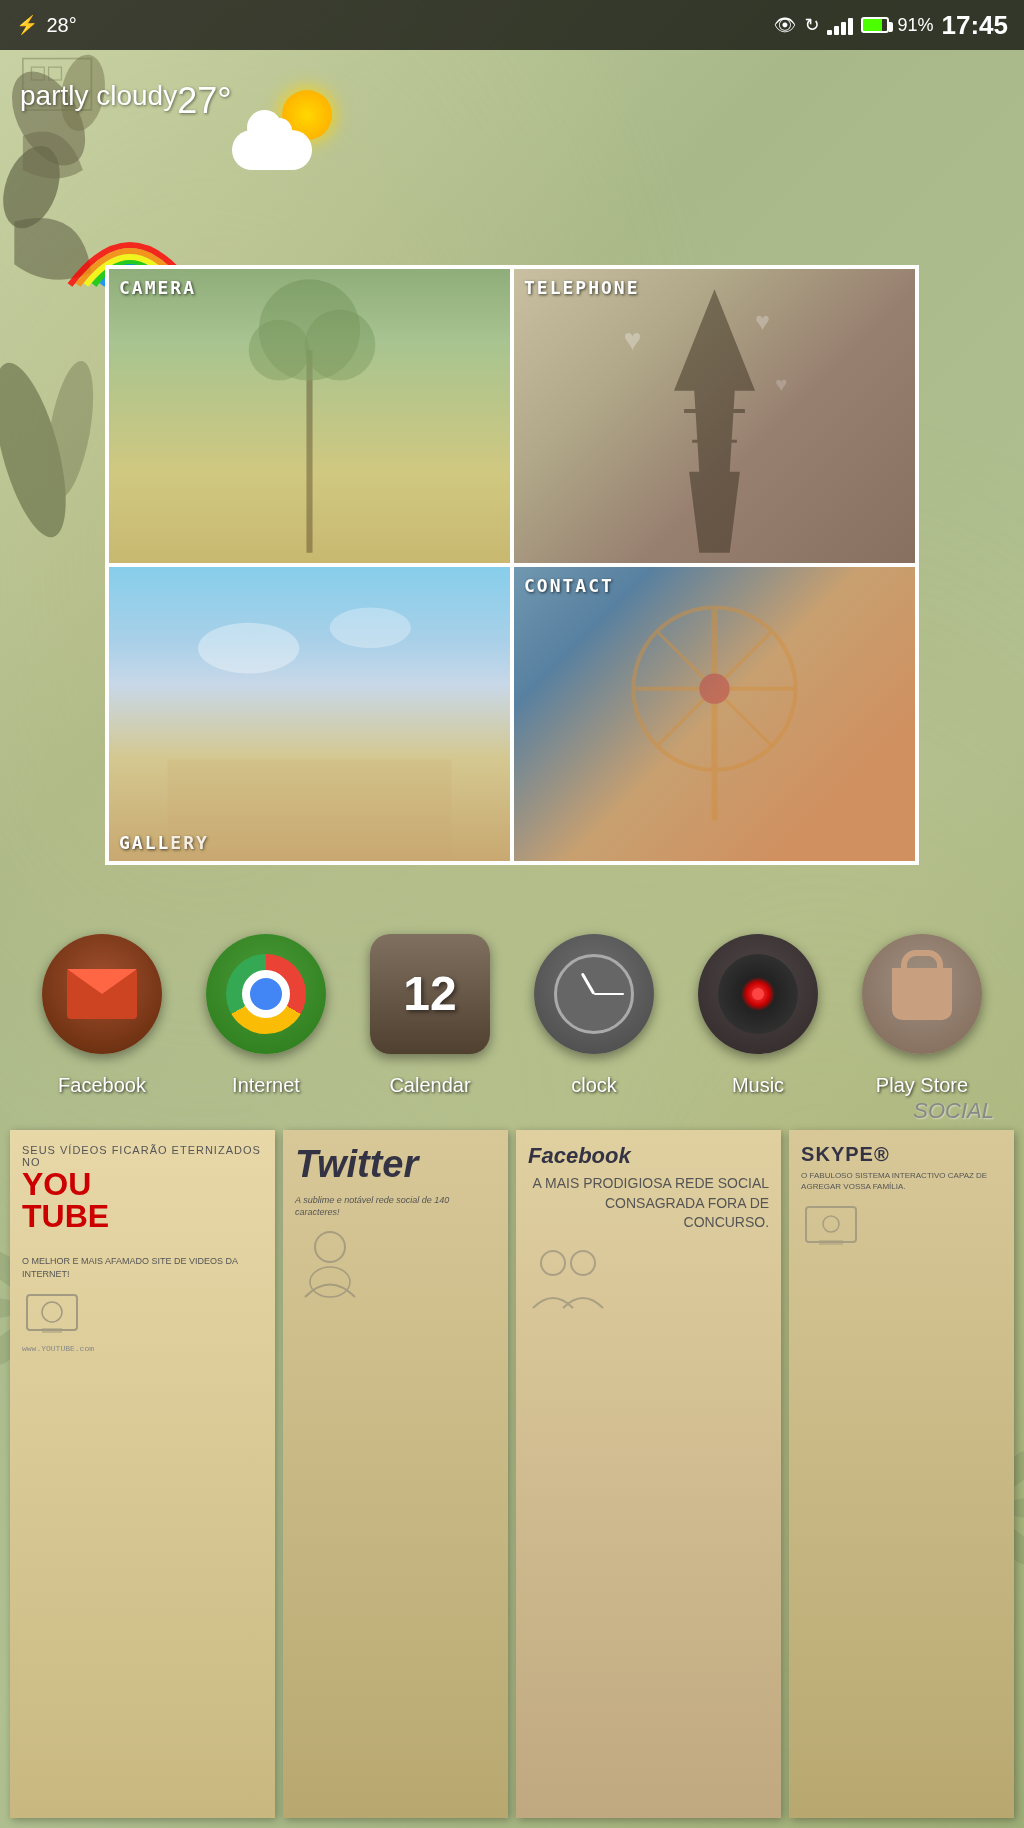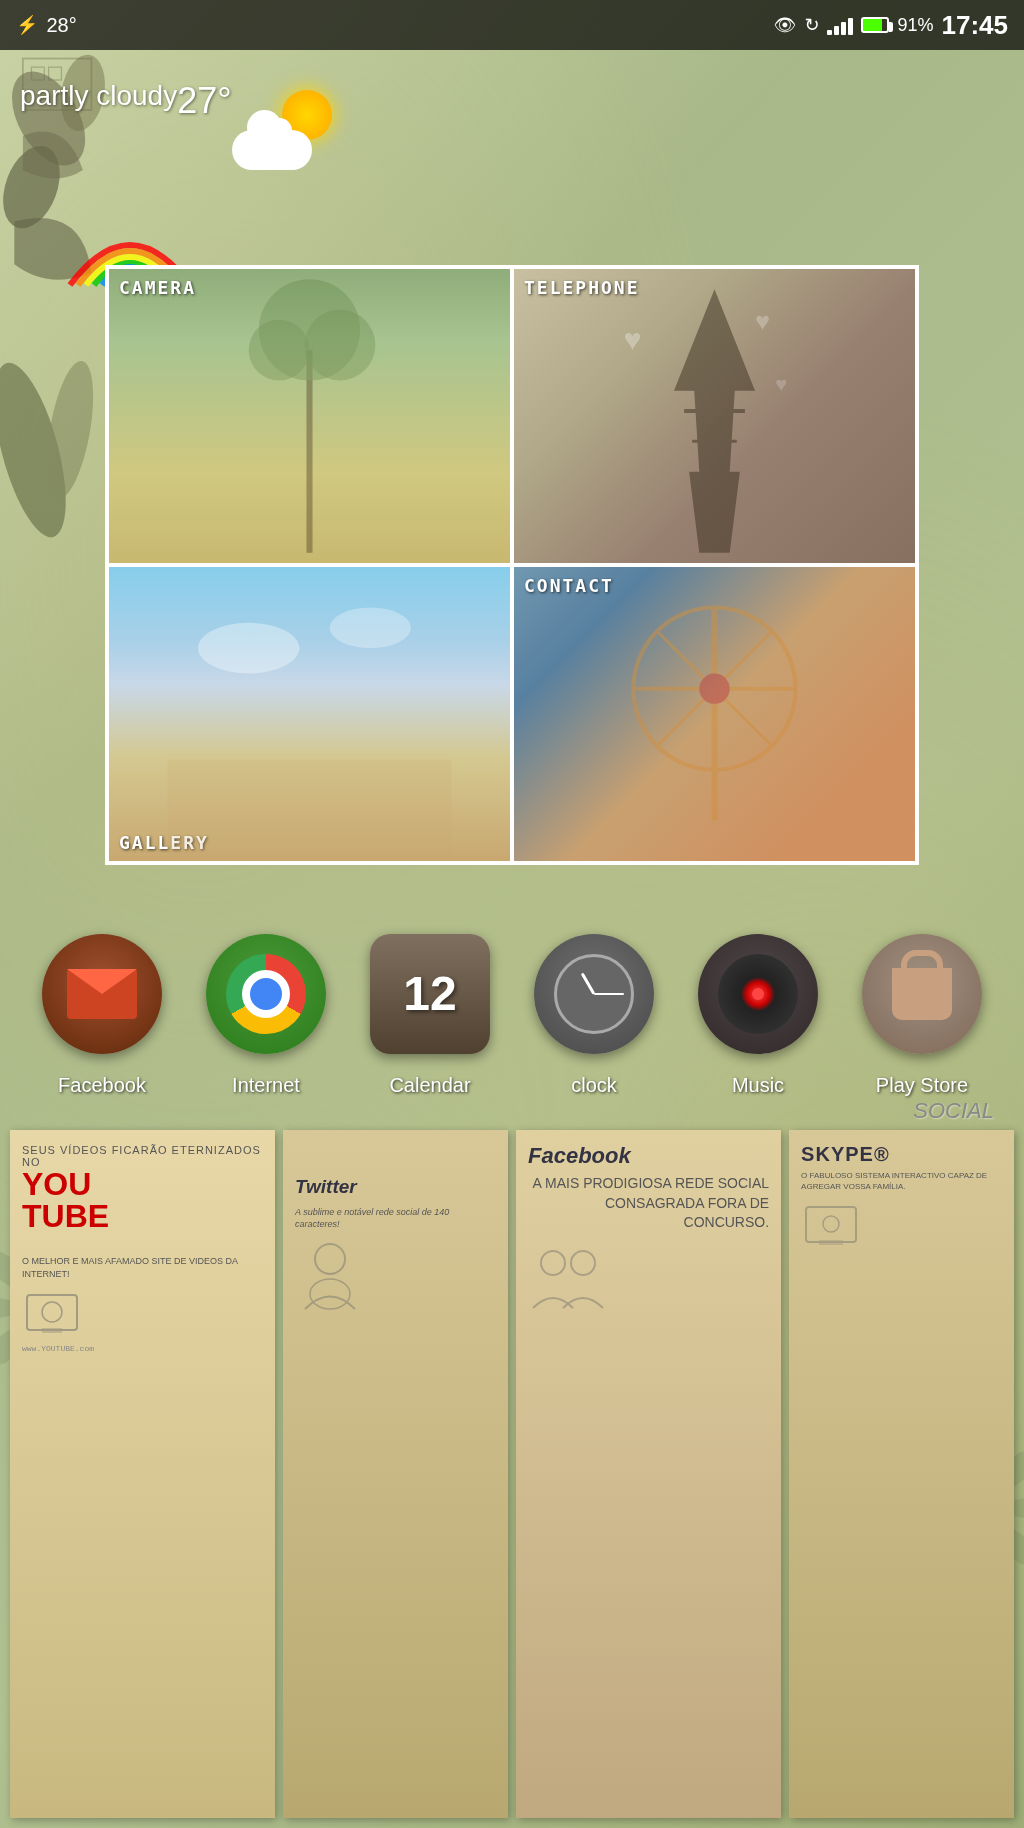--- a/index.html
+++ b/index.html
@@ -749,21 +749,21 @@
       
       <svg width="60" height="45" viewBox="0 0 60 45" style="margin-top:10px; opacity:0.5;">
         <rect x="5" y="5" width="50" height="35" rx="3" fill="none" stroke="#666" stroke-width="2"></rect>
         <rect x="20" y="38" width="20" height="5" fill="#666" opacity="0.5"></rect>
         <circle cx="30" cy="22" r="10" fill="none" stroke="#666" stroke-width="1.5"></circle>
       </svg>
       <div style="font-size:8px; color:#888; margin-top:5px;font-family:Liberation Mono, monospace;">www.YOUTUBE.com</div>
     </div>
 
     <div class="social-card" style="background: linear-gradient(to bottom, #d8c898, #b8a870); flex:1;">
-      <div style="font-size:19px; font-style:italic; font-weight:700; color:#334; line-height:1.1;margin-top:33px;">Twitter</div>
+      <div style="font-size:38px; font-style:italic; font-weight:700; color:#334; line-height:1.1;">Twitter</div>
       <div style="font-size:9px; color:#555; margin-top:8px; line-height:1.4; font-style:italic;">A sublime e notável rede social de 140 caracteres!</div>
       
       <svg width="70" height="80" viewBox="0 0 70 80" style="margin-top:8px; opacity:0.4;">
         <circle cx="35" cy="20" r="15" fill="none" stroke="#666" stroke-width="2"></circle>
         <path d="M10,70 Q35,45 60,70" fill="none" stroke="#666" stroke-width="2"></path>
         <ellipse cx="35" cy="55" rx="20" ry="15" fill="none" stroke="#666" stroke-width="1.5"></ellipse>
       </svg>
     </div>
 
     <div class="social-card" style="background: linear-gradient(to bottom, #e0d0a0, #c0a880); flex:1.2;">

